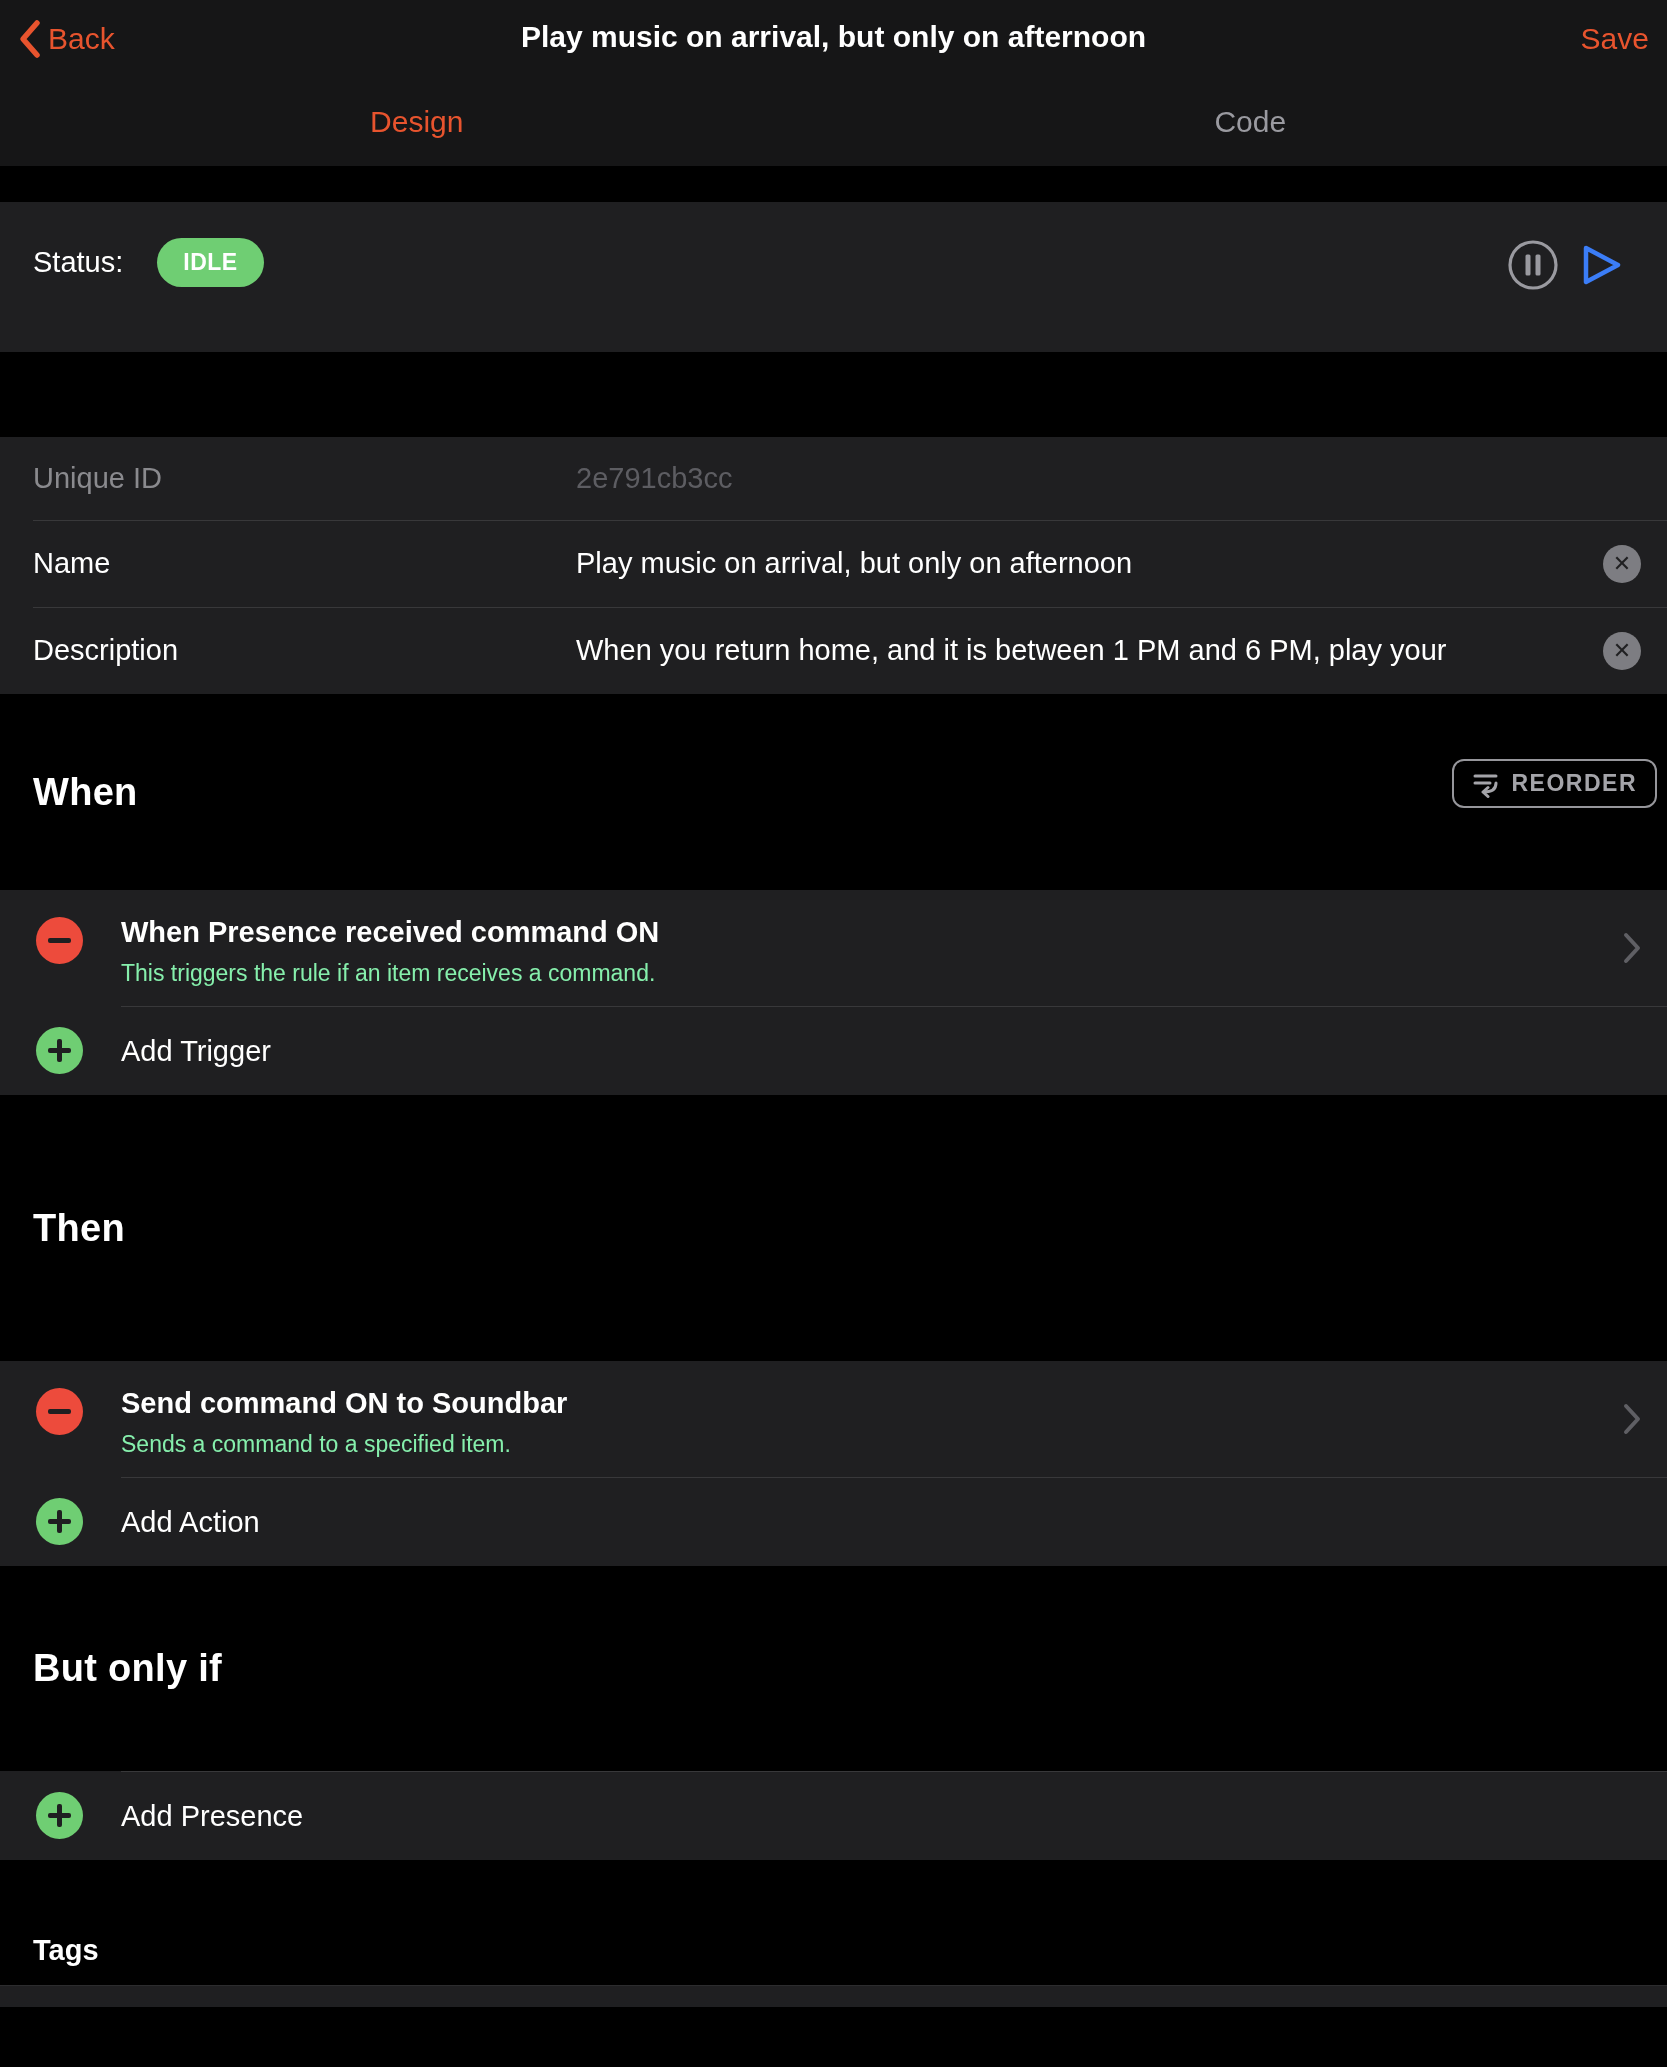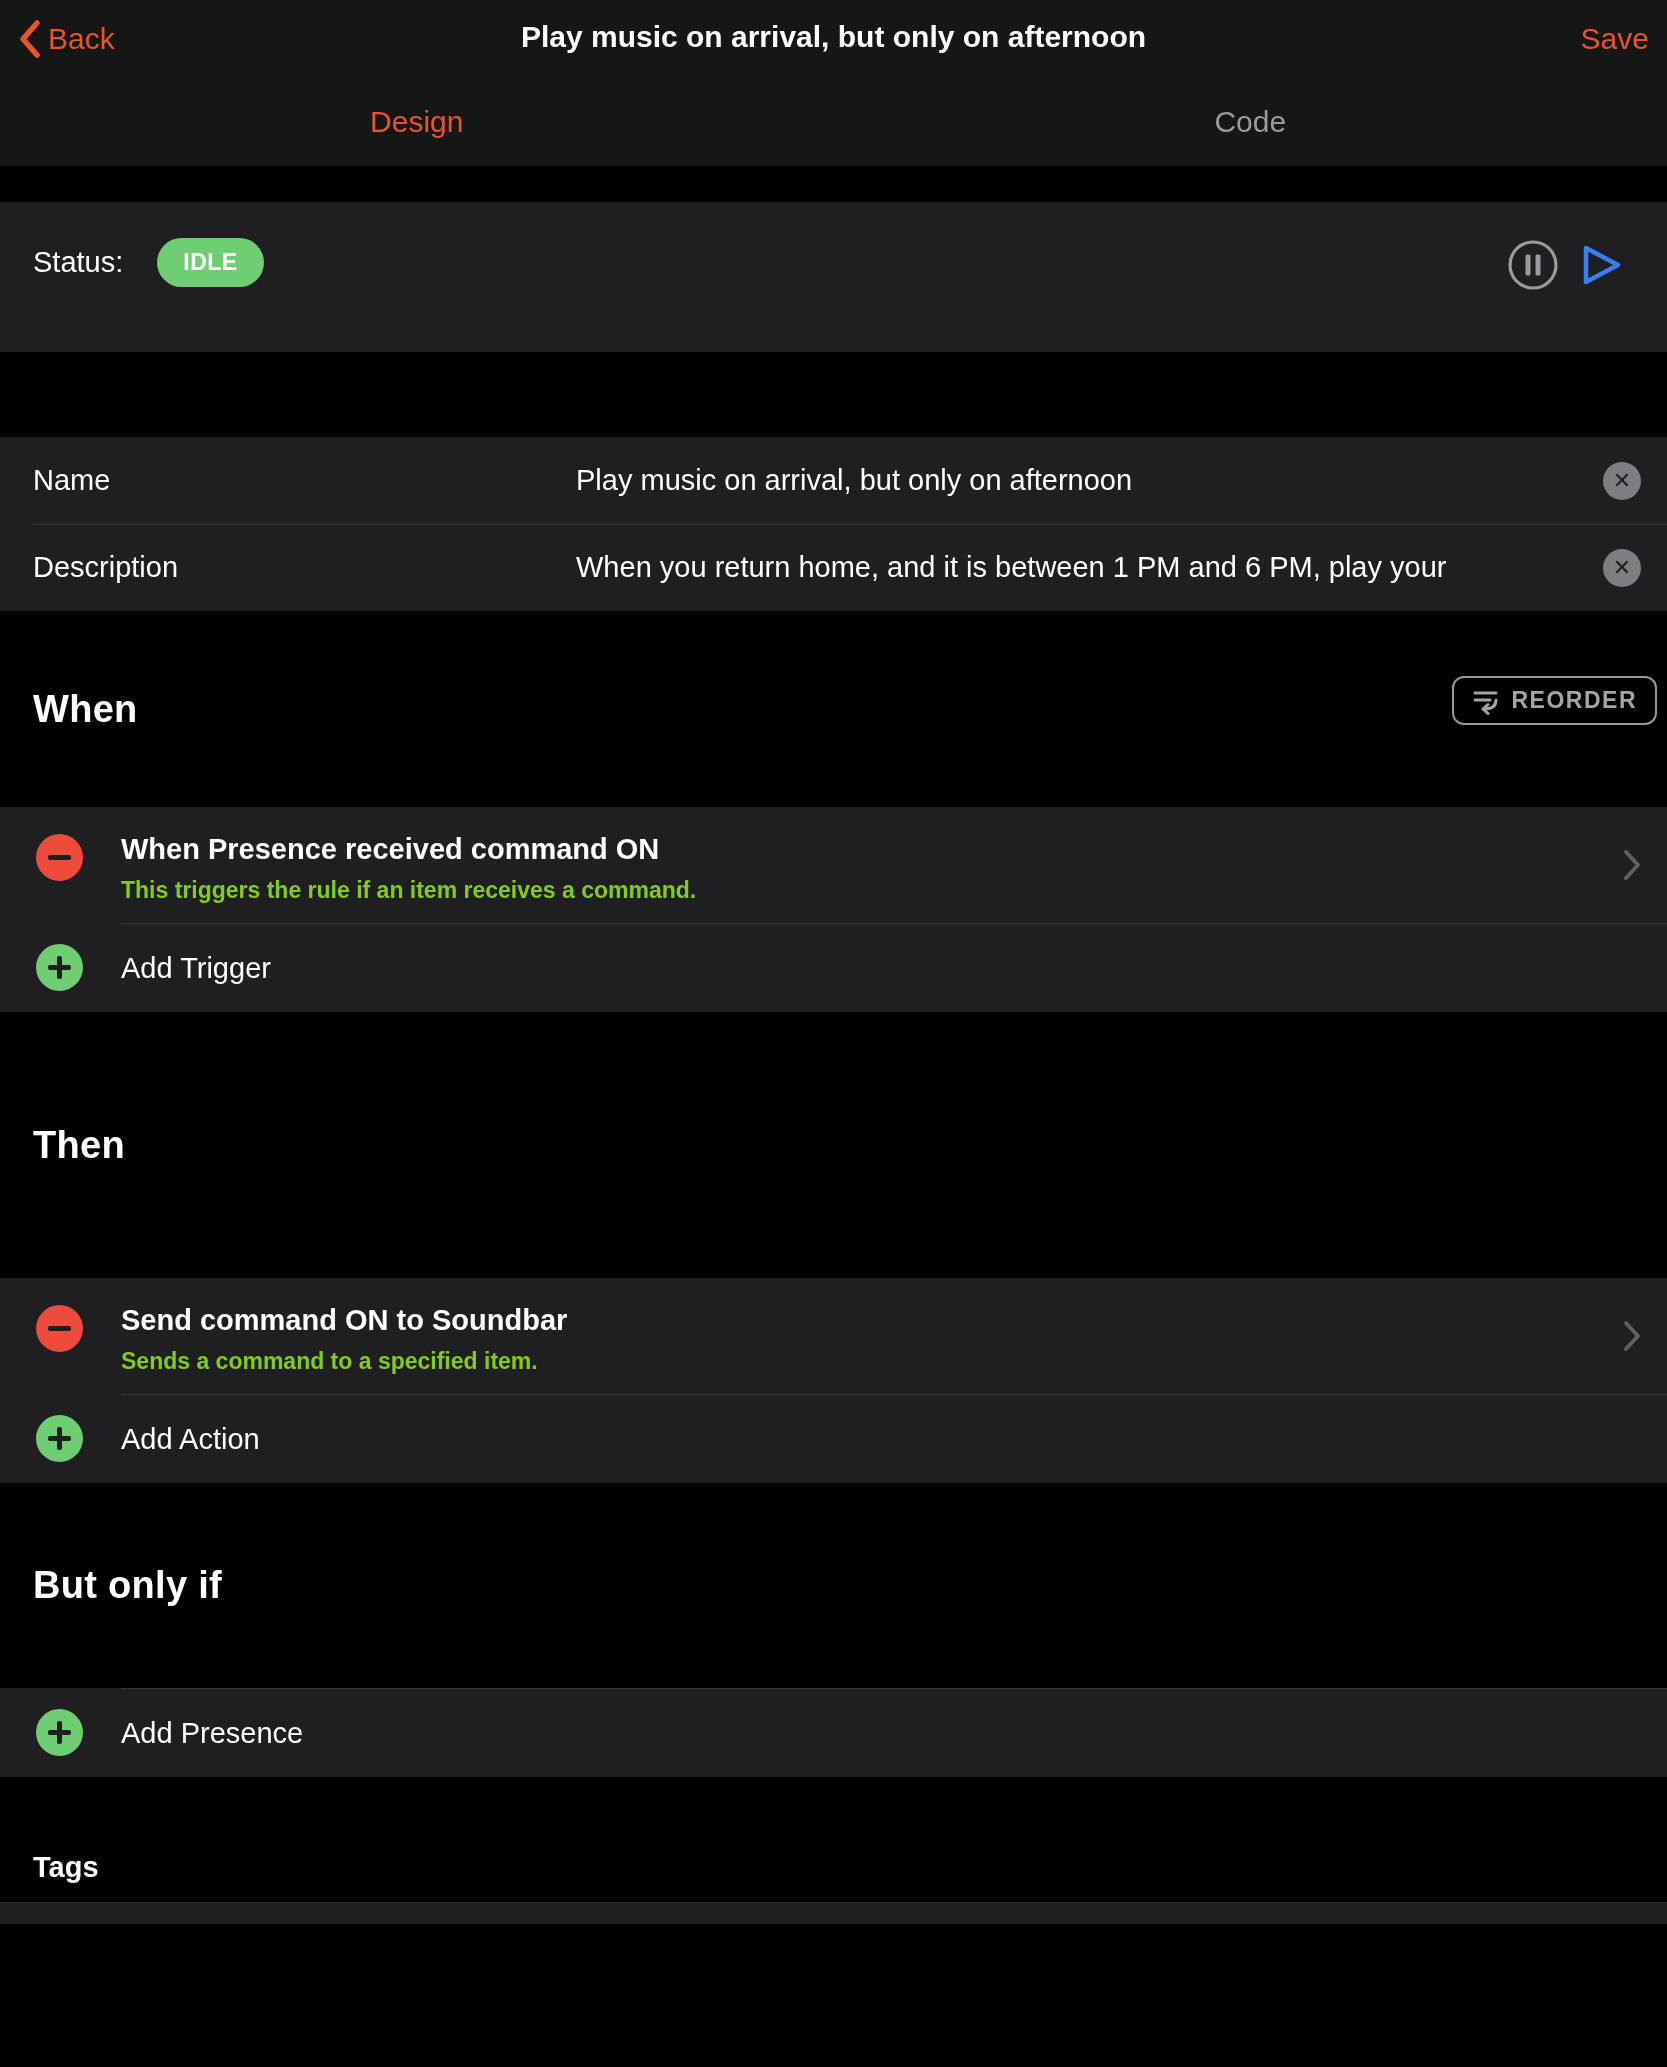--- a/index.html
+++ b/index.html
@@ -41,21 +41,21 @@
 
   
   .sec-head { position:relative; display:flex; align-items:center; background:#000; padding-left:33px; }
   .sec-head h2 { font-size:38px; font-weight:700; color:#fff; letter-spacing:.3px; }
   .h-when { height:196px; } .h-then { height:266px; } .h-but { height:205px; }
   .reorder-btn { position:absolute; right:10px; top:50%; margin-top:-33px; height:49px; display:flex; align-items:center; gap:12px; border:2.5px solid #96969b; border-radius:12px; padding:0 18px; color:#a4a4a9; font-size:23px; font-weight:600; letter-spacing:1.5px; cursor:pointer; }
 
   
   .item-row { position:relative; height:116px; background:#1f1f21; cursor:pointer; }
   .item-title { position:absolute; left:121px; top:26px; right:80px; font-size:29px; font-weight:700; color:#fff; white-space:nowrap; overflow:hidden; }
-  .item-sub { position:absolute; left:121px; top:70px; right:80px; font-size:23px; color:#84cc16; white-space:nowrap; overflow:hidden;font-weight:bold; }
+  .item-sub { position:absolute; left:121px; top:70px; right:80px; font-size:23px; color:#86efac; white-space:nowrap; overflow:hidden; }
   .remove-btn { position:absolute; left:36px; top:27px; width:47px; height:47px; border-radius:50%; background:#ed4b3c; cursor:pointer; }
   .remove-btn i, .add-btn i { position:absolute; left:50%; top:50%; width:23px; height:5px; margin:-2.5px 0 0 -11.5px; background:#1f1f21; border-radius:2px; }
   .add-btn i.v { width:5px; height:23px; margin:-11.5px 0 0 -2.5px; }
   .chev { position:absolute; right:24px; top:50%; margin-top:-17px; }
   .add-row { position:relative; height:89px; background:#1f1f21; cursor:pointer; }
   .add-row::before { content:""; position:absolute; top:0; left:121px; right:0; height:1px; background:#38383a; }
   .add-btn { position:absolute; left:36px; top:21px; width:47px; height:47px; border-radius:50%; background:#6fce73; }
   .add-label { position:absolute; left:121px; top:50%; transform:translateY(-50%); font-size:29px; color:#fff; }
 
   .tags-head { display:flex; align-items:flex-end; height:125px; background:#000; padding:0 0 18px 33px; }
@@ -97,20 +97,24 @@
       <rect x="29.5" y="16.5" width="5" height="21" rx="1.5" fill="#9a9aa0"></rect>
     </svg>
     <svg class="play-btn" viewBox="0 0 48 46">
       <path d="M8,6 L40,23 L8,40 Z" fill="none" stroke="#3b7df7" stroke-width="4.5" stroke-linejoin="round" stroke-linecap="round"></path>
     </svg>
   </section>
 
   <div class="gap g2"></div>
 
   <section class="details">
+    <div class="detail-row first">
+      <div class="d-label muted">Unique ID</div>
+      <div class="d-value muted">2e791cb3cc</div>
+    </div>
     <div class="detail-row">
       <div class="d-label">Name</div>
       <div class="d-value">Play music on arrival, but only on afternoon</div>
       <div class="clear-btn">
           <span>✕</span>
         </div>
     </div>
     <div class="detail-row">
       <div class="d-label">Description</div>
       <div class="d-value" style="padding-right:0">When you return home, and it is between 1 PM and 6 PM, play your</div>

